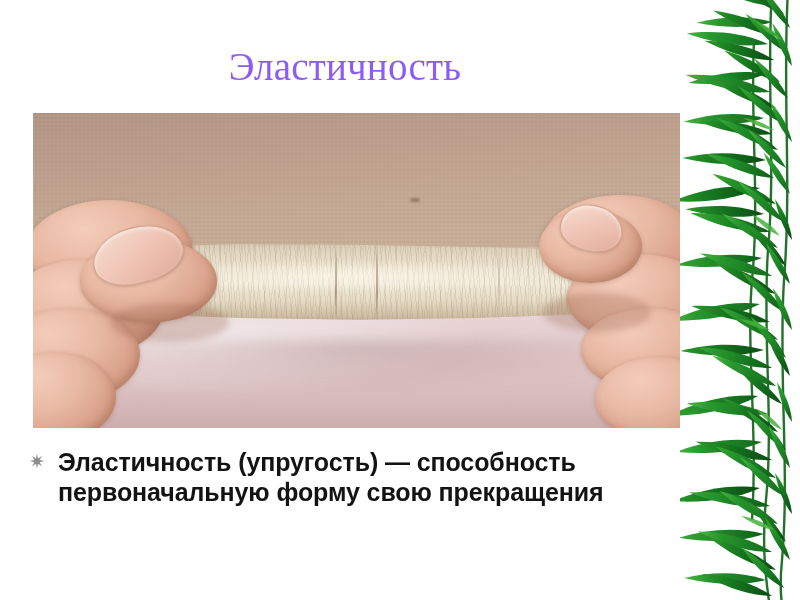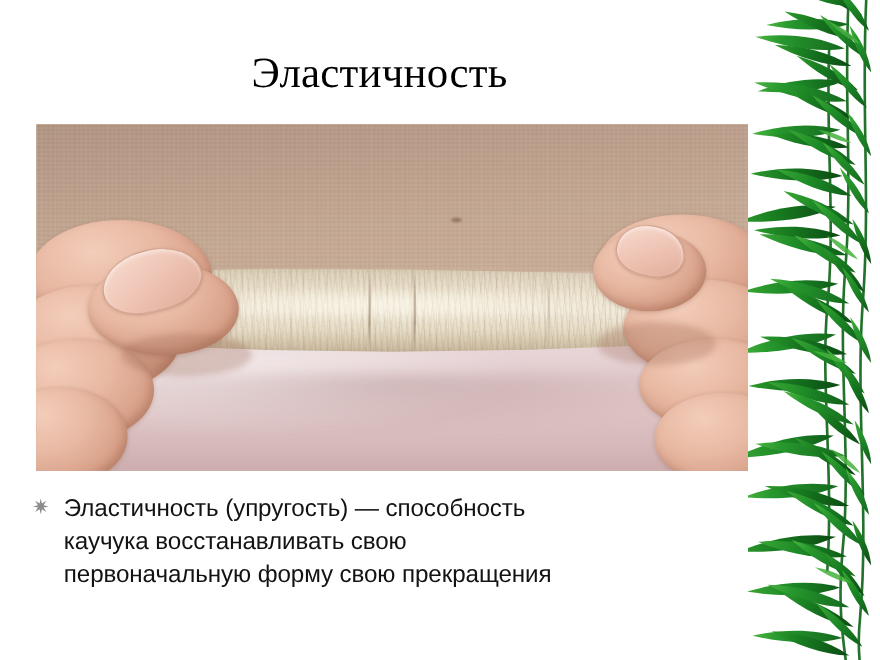--- a/index.html
+++ b/index.html
@@ -25,21 +25,21 @@
   #title {
     position: absolute;
     left: 40px;
     top: 44px;
     width: 610px;
     text-align: center;
     font-family: "Liberation Serif", "DejaVu Serif", serif;
     font-size: 39px;
     line-height: 46px;
     font-weight: 400;
-    color: #000000;
+    color: #8b5cf6;
     letter-spacing: 0.2px;
     white-space: nowrap;
   }
 
   
   #photo {
     position: absolute;
     left: 33px;
     top: 113px;
     width: 650px;
@@ -168,23 +168,23 @@
     width: 26px;
     text-align: center;
     color: #8c8c8c;
     font-size: 19px;
     line-height: 22px;
   }
   #body-text {
     margin: 0;
     padding: 0 0 0 34px;
     font-family: "Liberation Sans", sans-serif;
-    font-size: 22px;
+    font-size: 25px;
     line-height: 30px;
-    font-weight: normal;
+    font-weight: bold;
     color: #131313;
     letter-spacing: -0.1px;
   }
   #body-text .ln { display: block; white-space: nowrap; }
 
   
   #bamboo {
     position: absolute;
     right: 0;
     top: 0;
@@ -241,21 +241,20 @@
       <div class="thumbnail" style="right:34%; top:4%; width:26%; height:18%; transform:rotate(12deg);"></div>
       <div class="finger-shadow" style="right:22%; top:40%; width:46%; height:16%;"></div>
     </div>
 
   </div>
 
   <div id="body-block">
     <div id="bullet">✷</div>
     <p id="body-text">
       <span class="ln">Эластичность (упругость) — способность</span>
-      <span class="ln">каучука восстанавливать свою</span>
       <span class="ln">первоначальную форму свою прекращения</span>
     </p>
   </div>
 
   <div id="bamboo">
     <svg width="120" height="600" viewBox="0 0 120 600" xmlns="http://www.w3.org/2000/svg">
       <defs>
         <linearGradient id="lf" x1="0" y1="0" x2="1" y2="0">
           <stop offset="0%" stop-color="#0f5c18"></stop>
           <stop offset="55%" stop-color="#1d8a27"></stop>

